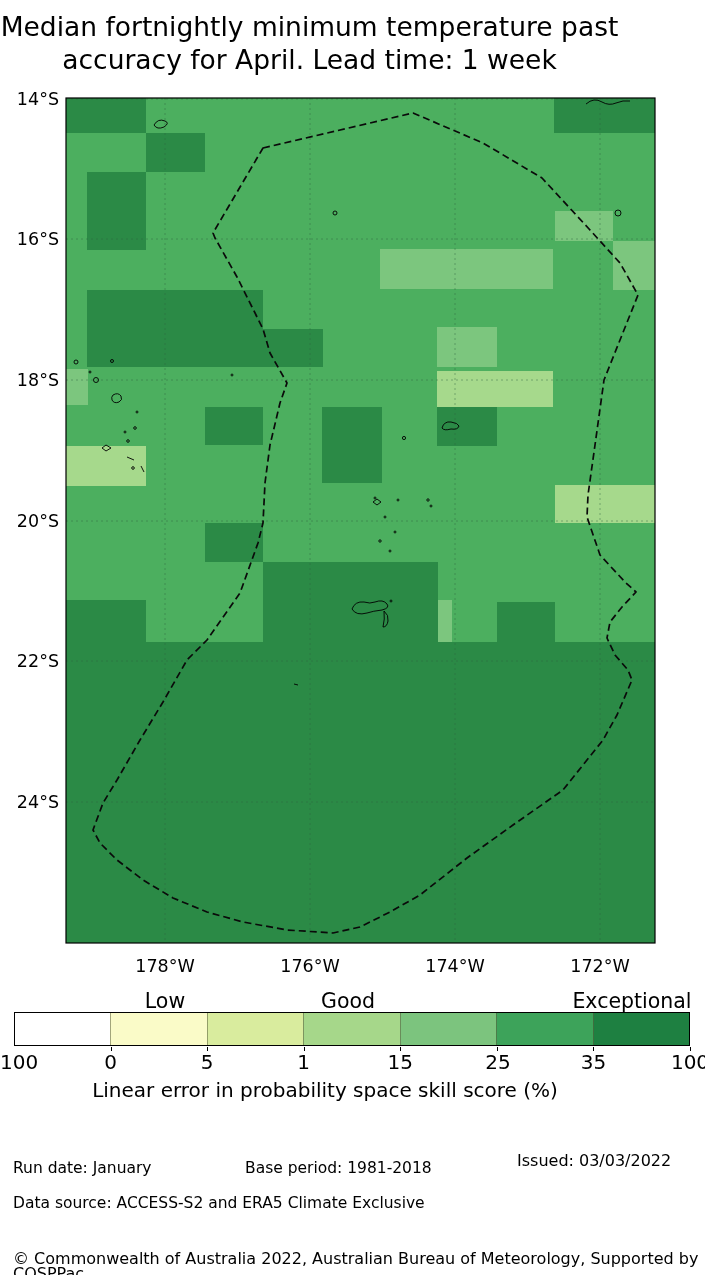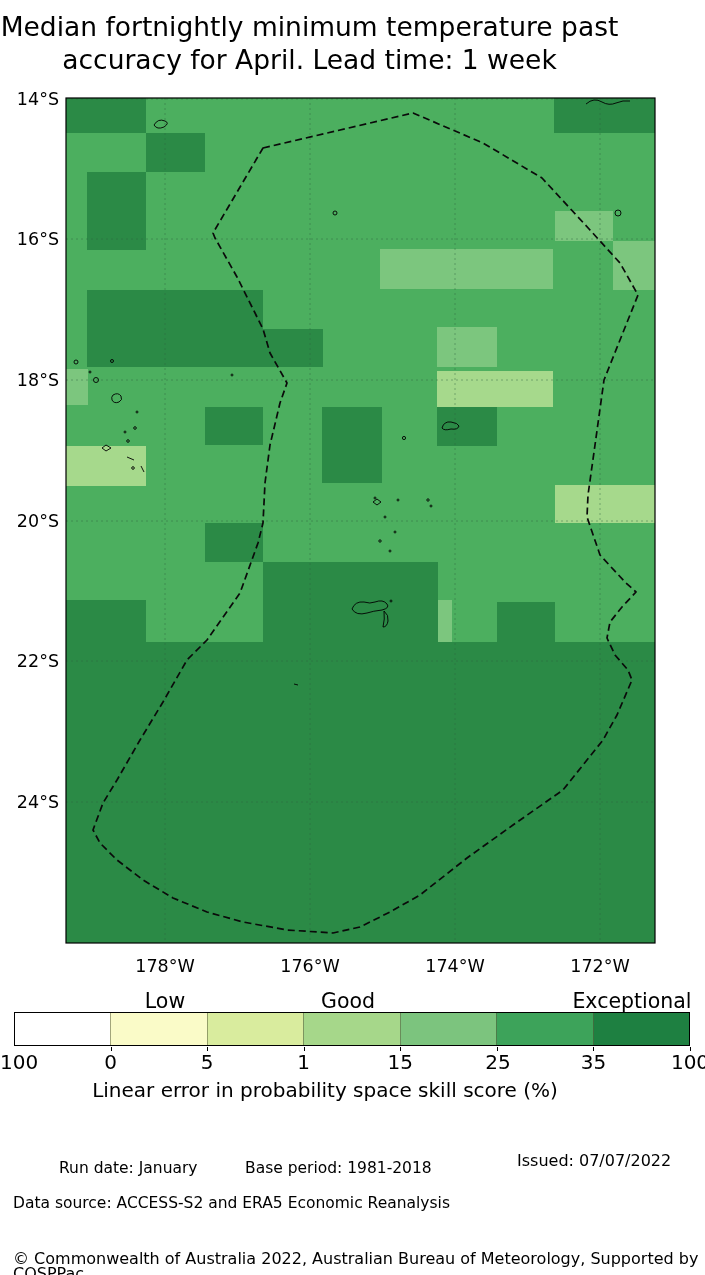--- a/index.html
+++ b/index.html
@@ -10,21 +10,21 @@
   #map-svg{position:absolute;left:0;top:0;}
   .cb-header{position:absolute;top:982px;transform:translateX(-50%);font-size:20.5px;white-space:nowrap;margin-top:7px;}
   .colorbar{position:absolute;left:14px;top:1012px;width:676px;height:34px;
             display:flex;border:1px solid #000;box-sizing:border-box;}
   .cb-seg{flex:1 1 0;}
   .cb-seg + .cb-seg{border-left:1px solid rgba(90,95,60,0.55);}
   .cb-tickmark{position:absolute;top:1047px;width:1px;height:4px;background:#000;}
   .cb-tick{position:absolute;top:1050px;transform:translateX(-50%);font-size:20px;white-space:nowrap;}
   .cb-tick.first{transform:none;}
   .caption{position:absolute;top:1078px;left:0;width:650px;text-align:center;font-size:20px;}
-  .f-run{position:absolute;left:13px;top:1159px;font-size:15.5px;margin-left:46px;}
+  .f-run{position:absolute;left:13px;top:1159px;font-size:15.5px;}
   .f-base{position:absolute;left:245px;top:1159px;font-size:15.5px;}
   .f-issued{position:absolute;left:517px;top:1151px;font-size:16px;}
   .f-source{position:absolute;left:13px;top:1194px;font-size:15.5px;}
   .f-fine{position:absolute;left:13px;top:1252px;width:688px;font-size:16px;line-height:14.6px;}
 </style>
 </head>
 <body>
 
 <div class="page">
 
@@ -145,19 +145,19 @@
       <div class="cb-tickmark" style="left: 593.429px;"></div>
       <div class="cb-tick" style="left: 593.429px;">35</div>
       <div class="cb-tickmark" style="left: 690px;"></div>
       <div class="cb-tick" style="left: 690px;">100</div>
     </div>
 
   <div class="caption">Linear error in probability space skill score (%)</div>
 
   <div class="f-run">Run date: January</div>
   <div class="f-base">Base period: 1981-2018</div>
-  <div class="f-issued">Issued: 07/07/2022</div>
-  <div class="f-source">Data source: ACCESS-S2 and ERA5 Economic Reanalysis</div>
+  <div class="f-issued">Issued: 03/03/2022</div>
+  <div class="f-source">Data source: ACCESS-S2 and ERA5 Climate Exclusive</div>
   <div class="f-fine" id="fine-print">
       <div>© Commonwealth of Australia 2022, Australian Bureau of Meteorology, Supported by COSPPac</div>
     </div>
 
 </div>
 
 </body></html>

